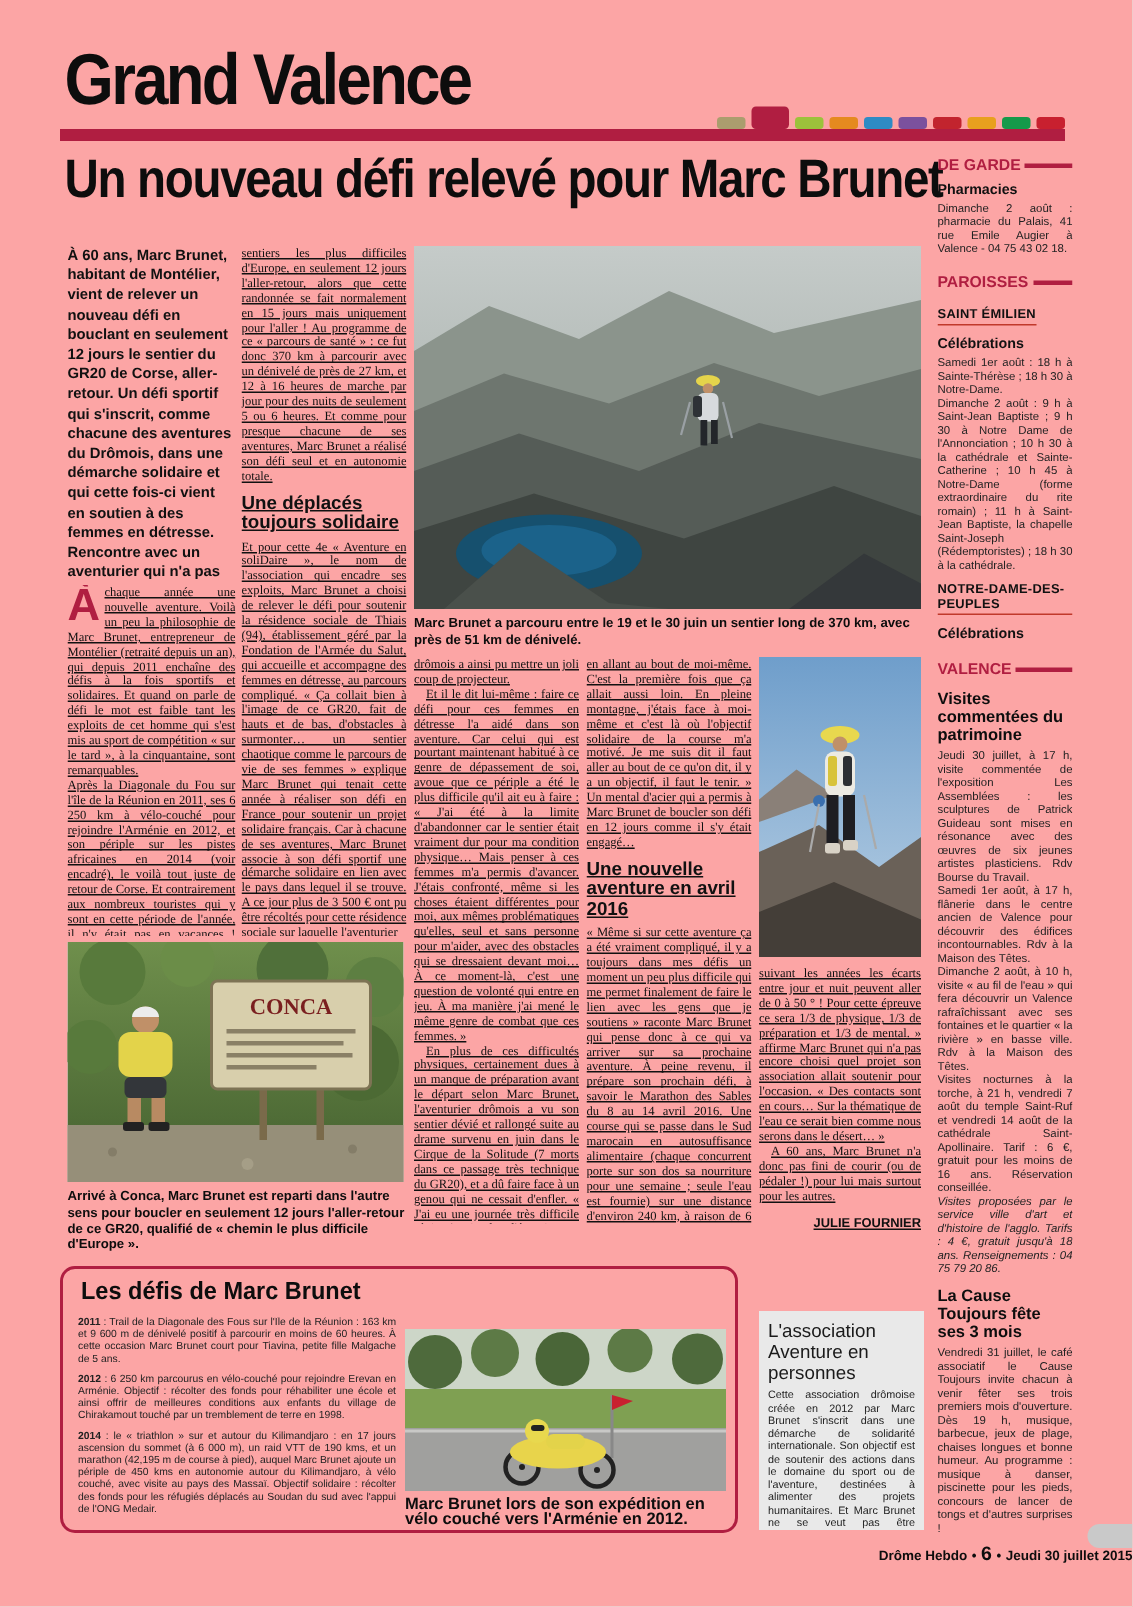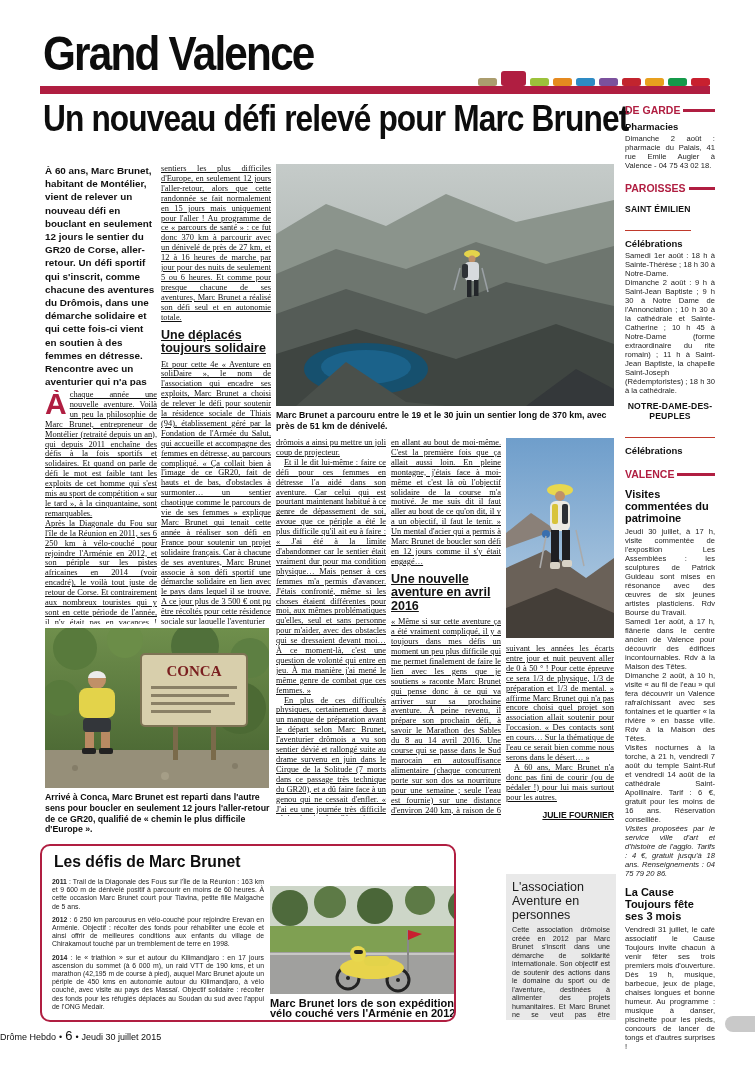--- a/index.html
+++ b/index.html
@@ -1,16 +1,16 @@
 <!DOCTYPE html>
 <html><head>
 <meta charset="utf-8">
 <style>
   html,body{margin:0;padding:0;background:#e8e8e8;}
-  .page{position:relative;width:755px;height:1071px;background:#ffffff;margin:0 auto;
+  .page{position:relative;width:755px;height:1071px;background:#fca5a5;margin:0 auto;
         font-family:"Liberation Sans",sans-serif;color:#111;overflow:hidden;}
   .abs{position:absolute;}
   
   .masthead-title{font-weight:bold;font-size:48px;letter-spacing:-2px;
       transform:scaleX(.88);transform-origin:left top;white-space:nowrap;color:#0d0d0d;}
   .bar{background:#b01e41;}
   .squares{display:flex;align-items:flex-end;gap:4px;justify-content:flex-end;}
   .sq{width:19px;height:8px;border-radius:2.5px;display:block;}
   .sq-big{width:25px;height:15px;border-radius:3px;}
   .headline{font-weight:bold;font-size:36px;letter-spacing:-1px;
@@ -40,29 +40,29 @@
   .defis-items{font-size:6.9px;line-height:8.2px;text-align:justify;color:#222;overflow:hidden;}
   .defis-items .para{margin:0 0 5px;}
   .defis-items b{font-weight:bold;}
   
   .sidebar{overflow:hidden;}
   .sb-header{display:flex;align-items:center;gap:3px;color:#b01e41;font-weight:bold;
       font-size:10.5px;margin:12px 0 4px;}
   .sb-header:first-child{margin-top:0;}
   .sb-header::after{content:"";flex:1;height:3px;background:#b01e41;margin-top:1px;}
   .sb-sub{font-weight:bold;font-size:8.6px;border-bottom:1.5px solid #c0392b;
-      display:inline-block;padding-bottom:16px;margin:6px 0 2px;letter-spacing:.2px;text-align:center;}
+      display:inline-block;padding-bottom:2px;margin:6px 0 2px;letter-spacing:.2px;}
   .sb-label{font-weight:bold;font-size:9.5px;margin:5px 0 2px;}
   .sb-item-title{font-weight:bold;font-size:11px;line-height:12px;margin:8px 0 3px;color:#0d0d0d;}
   .sb-body{font-size:7.6px;line-height:9px;text-align:justify;color:#222;}
   .sb-body .para{margin:0;}
   .sb-body b{font-weight:normal;}
   .para.em{font-style:italic;}
   
-  .footer{text-align:left;font-weight:normal;font-size:9px;color:#0d0d0d;}
+  .footer{text-align:right;font-weight:bold;font-size:9px;color:#0d0d0d;}
   .footer .pg{font-size:13px;}
   .footer .sep{padding:0 3px;}
   .corner-tab{background:#c9c9c9;border-radius:8px 0 0 8px;}
 </style>
 </head>
 <body>
 
 <div class="page">
 
   <div class="abs masthead-title" style="left:43px;top:26px;">Grand Valence</div>
@@ -224,21 +224,21 @@
         <p class="para">A 60 ans, Marc Brunet n'a donc pas fini de courir (ou de pédaler !) pour lui mais surtout pour les autres.</p>
       </div>
     <div class="byline">JULIE FOURNIER</div>
   </div>
 
   <div class="abs assoc-box" style="left:506px;top:874px;width:110px;height:146px;">
     <div class="assoc-title">L'association Aventure en personnes</div>
     <div class="assoc-body">Cette association drômoise créée en 2012 par Marc Brunet s'inscrit dans une démarche de solidarité internationale. Son objectif est de soutenir des actions dans le domaine du sport ou de l'aventure, destinées à alimenter des projets humanitaires. Et Marc Brunet ne se veut pas être l'aventurier unique. Si des personnes sont intéressées pour l'accompagner dans ses défis ou même créer leurs propres défis dans une démarche similaire, elles sont les bienvenues. www.aventure-en-solidaire.net</div>
   </div>
 
-  <div class="abs defis-box" style="left:40px;top:844px;width:416px;height:178px;">
+  <div class="abs defis-box" style="left:40px;top:844px;width:452px;height:178px;">
     <div class="abs defis-title" style="left:12px;top:6px;">Les défis de Marc Brunet</div>
     <div class="abs defis-items" style="left:10px;top:32px;width:212px;height:140px;">
         <p class="para"><b>2011</b> : Trail de la Diagonale des Fous sur l'Île de la Réunion : 163 km et 9 600 m de dénivelé positif à parcourir en moins de 60 heures. À cette occasion Marc Brunet court pour Tiavina, petite fille Malgache de 5 ans.</p>
         <p class="para"><b>2012</b> : 6 250 km parcourus en vélo-couché pour rejoindre Erevan en Arménie. Objectif : récolter des fonds pour réhabiliter une école et ainsi offrir de meilleures conditions aux enfants du village de Chirakamout touché par un tremblement de terre en 1998.</p>
         <p class="para"><b>2014</b> : le « triathlon » sur et autour du Kilimandjaro : en 17 jours ascension du sommet (à 6 000 m), un raid VTT de 190 kms, et un marathon (42,195 m de course à pied), auquel Marc Brunet ajoute un périple de 450 kms en autonomie autour du Kilimandjaro, à vélo couché, avec visite au pays des Massaï. Objectif solidaire : récolter des fonds pour les réfugiés déplacés au Soudan du sud avec l'appui de l'ONG Medair.</p>
       </div>
     <div class="abs" style="left:228px;top:40px;width:214px;height:108px;">
       <svg class="photo" width="214" height="108" viewBox="0 0 214 108">
         <rect width="214" height="108" fill="#cdd6c8"></rect>
         <circle cx="20" cy="22" r="18" fill="#4e6a3c"></circle>

